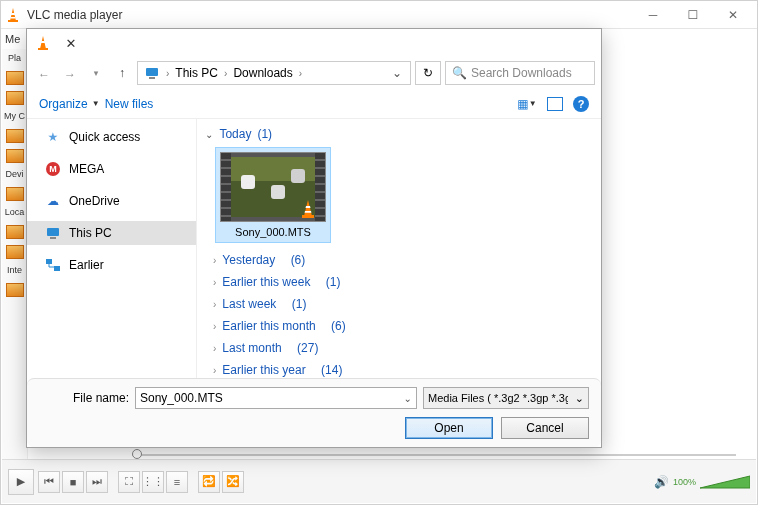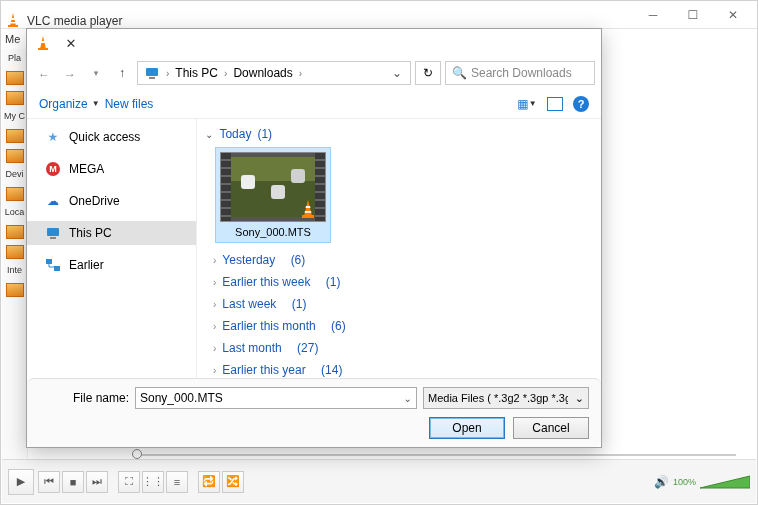--- a/index.html
+++ b/index.html
@@ -1,20 +1,20 @@
 <!DOCTYPE html>
 <html><head>
 <meta charset="utf-8">
 <style>
 * { box-sizing: border-box; margin: 0; padding: 0; font-family: "Segoe UI", Tahoma, sans-serif; }
 body { width: 758px; height: 505px; background: #fff; position: relative; overflow: hidden; font-size: 12px; color: #000; }
 
 
 .vlc-window { position: absolute; inset: 0; background: #fff; border: 1px solid #d0d0d0; }
-.vlc-titlebar { height: 28px; display: flex; align-items: flex-end; padding: 0 4px; border-bottom: 1px solid #e5e5e5; }
+.vlc-titlebar { height: 28px; display: flex; align-items: center; padding: 0 4px; border-bottom: 1px solid #e5e5e5; }
 .vlc-title-icon { width: 16px; height: 16px; margin-right: 6px; }
 .vlc-title { font-size: 12px; color: #333; flex: 1; }
 .win-controls { display: flex; gap: 0; }
 .win-btn { width: 40px; height: 26px; display: flex; align-items: center; justify-content: center; color: #666; }
 .vlc-menubar { height: 20px; font-size: 11px; padding-left: 4px; display: flex; align-items: center; color: #333; }
 .vlc-menubar span { margin-right: 0; }
 
 
 .left-strip { position: absolute; left: 1px; top: 48px; width: 26px; bottom: 45px; background: #fafafa; border-right: 1px solid #eee; display: flex; flex-direction: column; align-items: center; padding-top: 4px; gap: 6px; font-size: 9px; color: #333; }
 .left-strip .ls-label { font-size: 9px; color: #333; writing-mode: horizontal-tb; margin-bottom: 2px; }
@@ -86,21 +86,21 @@
 .collapsed-group { display: flex; align-items: center; gap: 6px; color: #1858b8; font-size: 12px; padding: 4px 0 4px 8px; }
 .collapsed-group .chev { color: #888; font-size: 10px; }
 
 .dlg-footer { border-top: 1px solid #e0e0e0; padding: 8px 12px; display: flex; flex-direction: column; gap: 8px; background: #fafafa; border-radius: 7px; }
 .fn-row { display: flex; align-items: center; gap: 6px; }
 .fn-label { font-size: 12px; width: 90px; text-align: right; }
 .fn-input { flex: 1; height: 22px; border: 1px solid #aaa; padding: 0 4px; display: flex; align-items: center; justify-content: space-between; background: #fff; }
 .fn-input .dd { color: #555; font-size: 10px; padding-left: 4px; }
 .filter-dd { width: 166px; height: 22px; border: 1px solid #aaa; display: flex; align-items: center; padding: 0 4px; background: #efefef; font-size: 11px; justify-content: space-between; }
 .btn-row { display: flex; justify-content: flex-end; gap: 8px; }
-.dlg-btn { width: 76px; height: 22px; border: 1px solid #999; background: linear-gradient(#f8f8f8,#e6e6e6); font-size: 12px; display: flex; align-items: center; justify-content: center; }
+.dlg-btn { width: 88px; height: 22px; border: 1px solid #999; background: linear-gradient(#f8f8f8,#e6e6e6); font-size: 12px; display: flex; align-items: center; justify-content: center; }
 .dlg-btn.primary { border: 1px solid #2b78c5; box-shadow: inset 0 0 0 1px #7eb6e8; background: linear-gradient(#eaf3fb,#d6eafc); }
 
 
 .cone-svg path.body { fill: #ff7f00; }
 .cone-svg path.stripe { fill: #fff; }
 </style>
 </head>
 <body>
 
 <div class="vlc-window">

